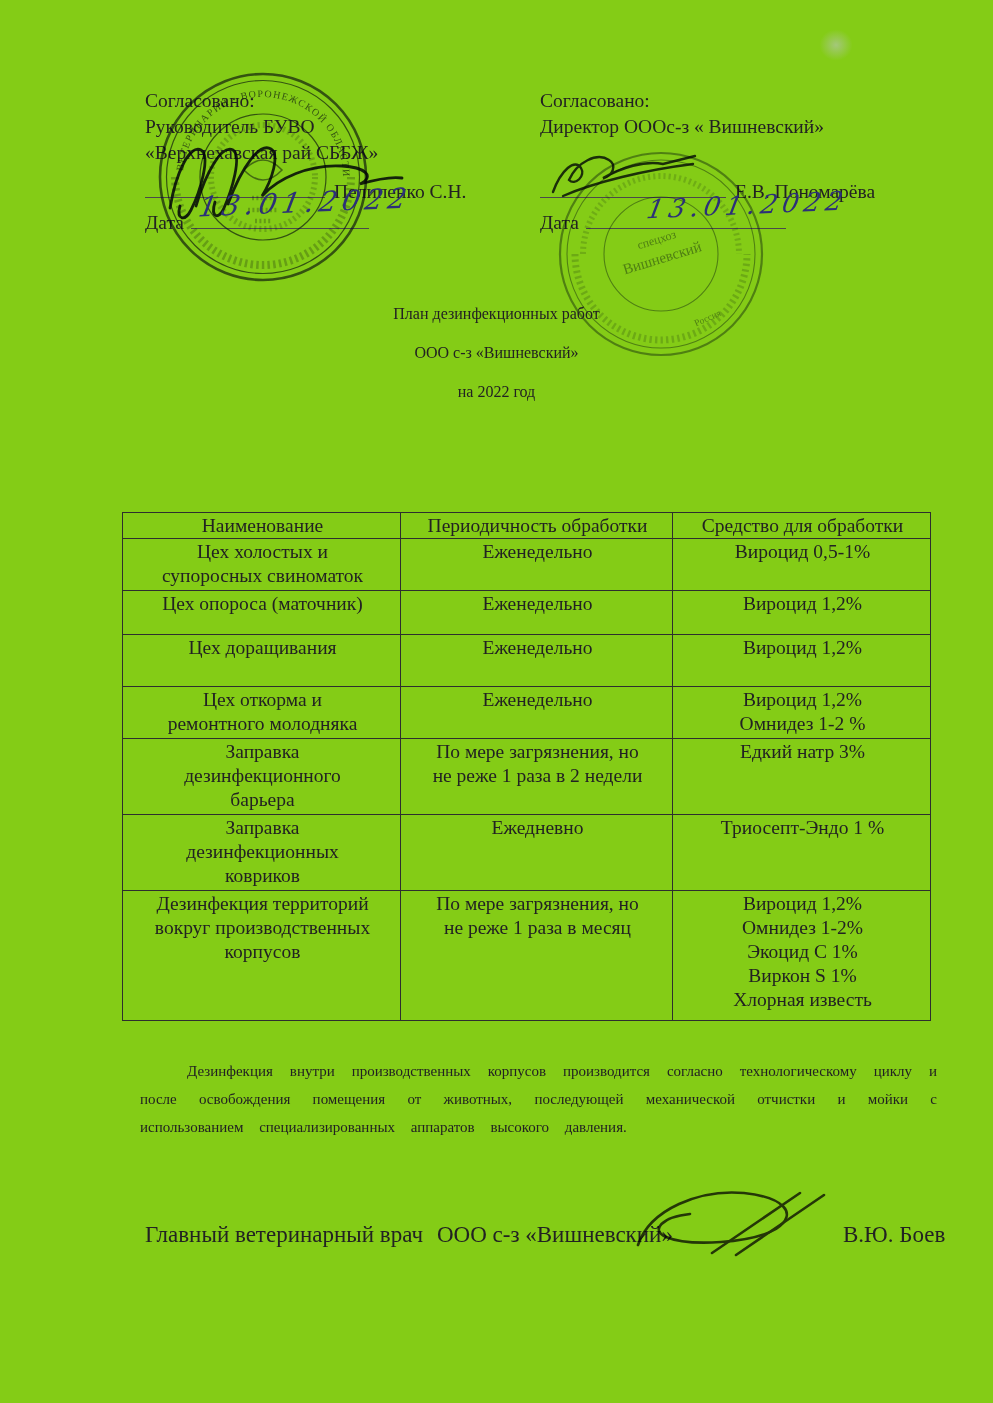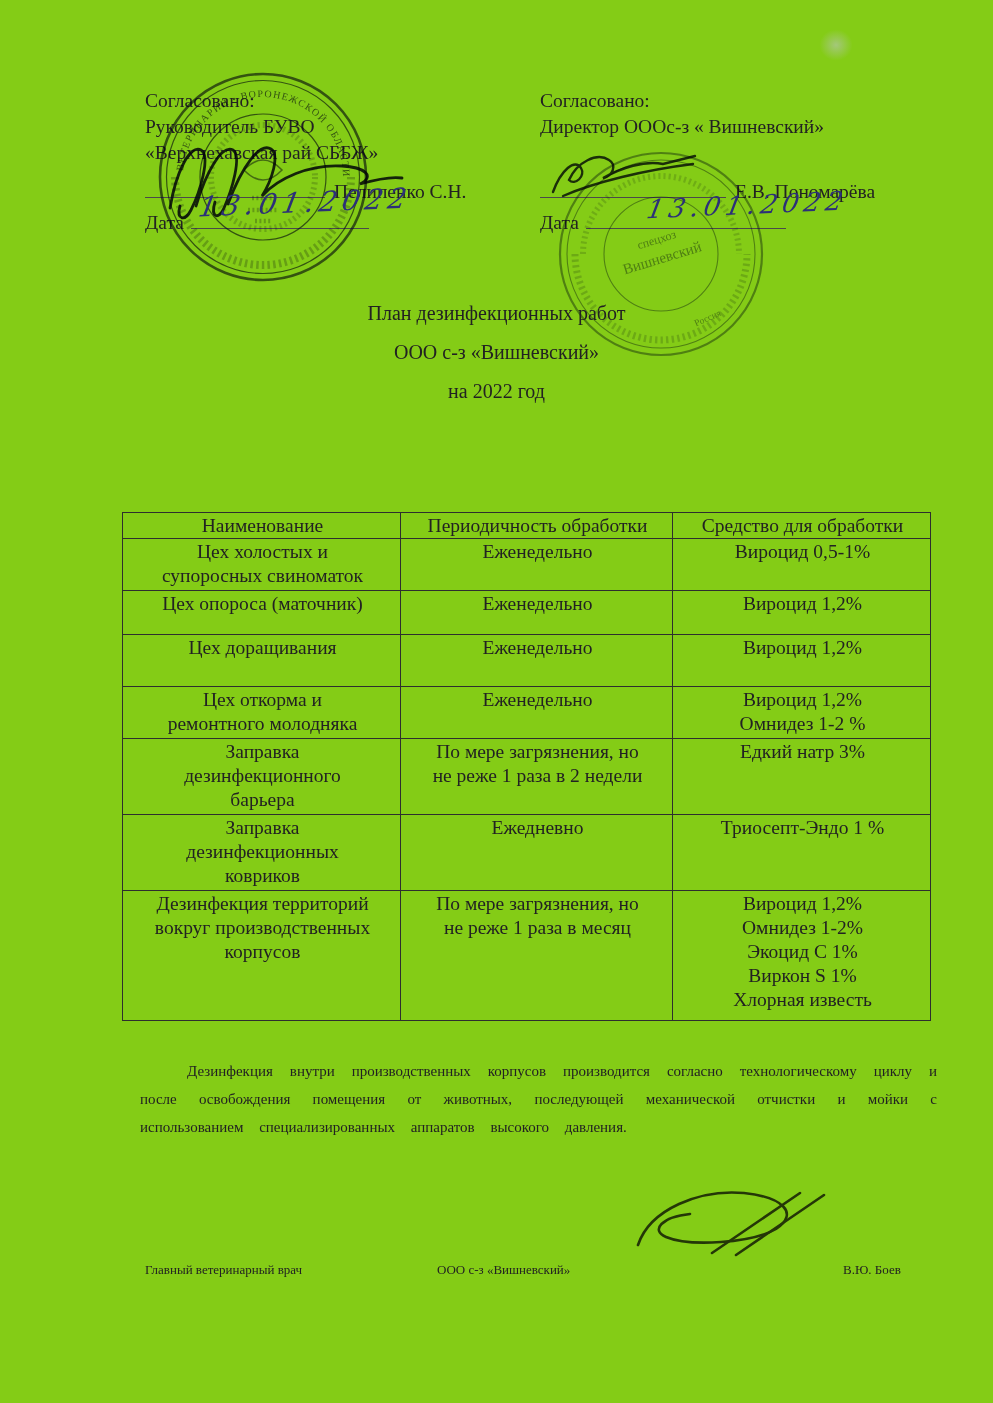--- a/index.html
+++ b/index.html
@@ -45,21 +45,21 @@
   .sig-svg-right  { left:545px; top:148px; }
   .sig-svg-bottom { left:620px; top:1183px; }
 
   .smudge {
     position:absolute; left:818px; top:28px; width:36px; height:34px;
     background:radial-gradient(ellipse at center, rgba(190,196,205,.55), rgba(190,196,205,0) 65%);
     border-radius:50%;
   }
 
   
-  .doc-title { position:absolute; top:303px; left:0; width:993px; text-align:center; font-size:20px; }
+  .doc-title { position:absolute; top:303px; left:0; width:993px; text-align:center; font-size:16px; }
   .doc-title div { line-height:21px; margin-bottom:18px; }
 
   
   .doc-table {
     position:absolute; left:122px; top:512px; width:808px;
     border-collapse:collapse; table-layout:fixed; font-size:19.5px;
   }
   .doc-table th, .doc-table td {
     border:1.5px solid #2e2e2e; text-align:center; font-weight:normal;
     vertical-align:top; padding:1px 6px 2px 8px;
@@ -76,21 +76,21 @@
 
   
   .doc-paragraph {
     position:absolute; left:140px; top:1057px; width:797px;
     font-size:15px; line-height:28px; text-align:justify;
     text-indent:47px; word-spacing:12px;
   }
 
   
   .footer-role, .footer-org, .footer-name {
-    position:absolute; top:1262px; font-size:13px; white-space:nowrap;
+    position:absolute; top:1222px; font-size:23px; white-space:nowrap;
   }
   .footer-role { left:145px; }
   .footer-org  { left:437px; }
   .footer-name { left:843px; }
 </style>
 </head>
 <body>
 
 <div class="page">
 

